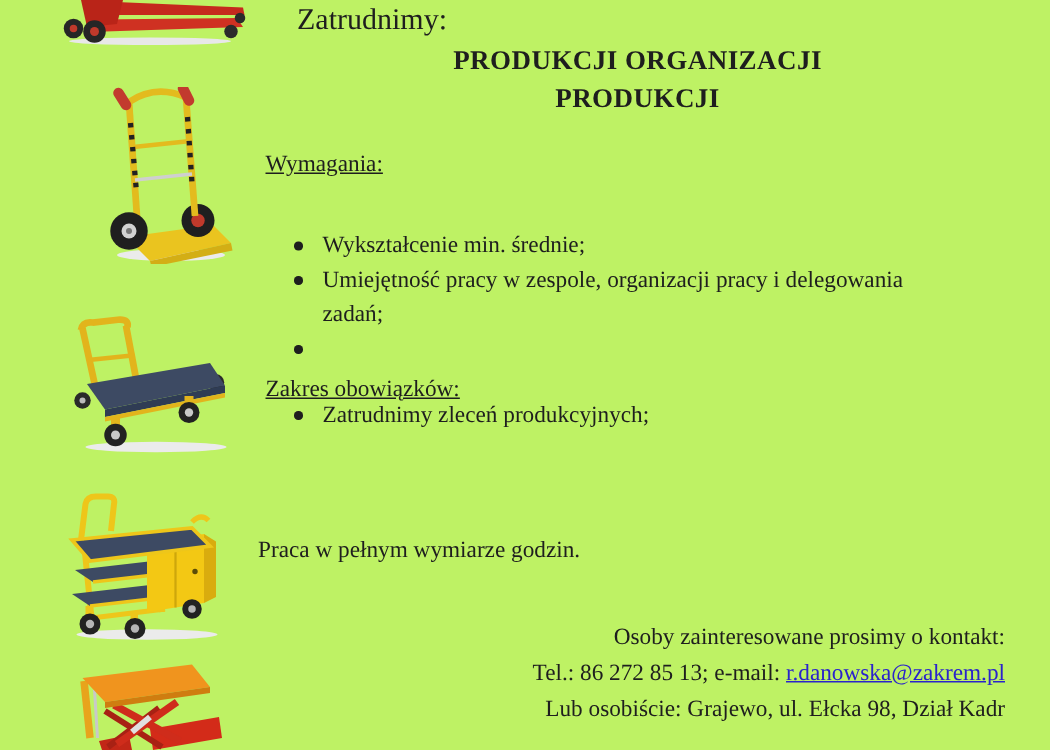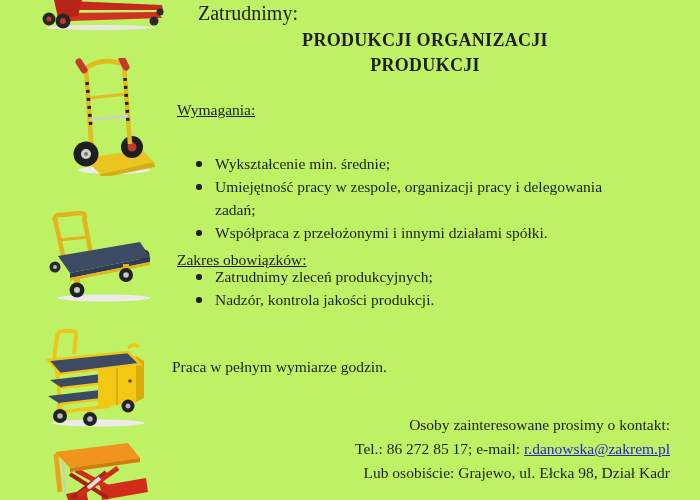--- a/index.html
+++ b/index.html
@@ -177,40 +177,35 @@
     <div class="bullet-item">
       <span class="bullet-dot"></span>
       <span class="bullet-text">Wykształcenie min. średnie;</span>
     </div>
     <div class="bullet-item">
       <span class="bullet-dot"></span>
       <span class="bullet-text">Umiejętność pracy w zespole, organizacji pracy i delegowania zadań;</span>
     </div>
     <div class="bullet-item">
       <span class="bullet-dot"></span>
-      <span class="bullet-text">Współpraca z przełożonymi i innymi działami spółki.</span>
     </div>
   </div>
 
   <div class="abs section-heading dut-heading">Zakres obowiązków:</div>
 
   <div class="abs bullet-list dut-list">
     <div class="bullet-item">
       <span class="bullet-dot"></span>
       <span class="bullet-text">Zatrudnimy zleceń produkcyjnych;</span>
-    </div>
-    <div class="bullet-item">
-      <span class="bullet-dot"></span>
-      <span class="bullet-text">Nadzór, kontrola jakości produkcji.</span>
     </div>
   </div>
 
   <div class="abs note">Praca w pełnym wymiarze godzin.</div>
 
   <div class="abs contact">
     <div>Osoby zainteresowane prosimy o kontakt:</div>
     <div>
-      <span>Tel.: 86 272 85 17; e-mail: </span><a class="email-link" style="color: rgb(42, 35, 204);">r.danowska@zakrem.pl</a>
+      <span>Tel.: 86 272 85 13; e-mail: </span><a class="email-link" style="color: rgb(42, 35, 204);">r.danowska@zakrem.pl</a>
     </div>
     <div>Lub osobiście: Grajewo, ul. Ełcka 98, Dział Kadr</div>
   </div>
 
 </div>
 
 </body></html>

